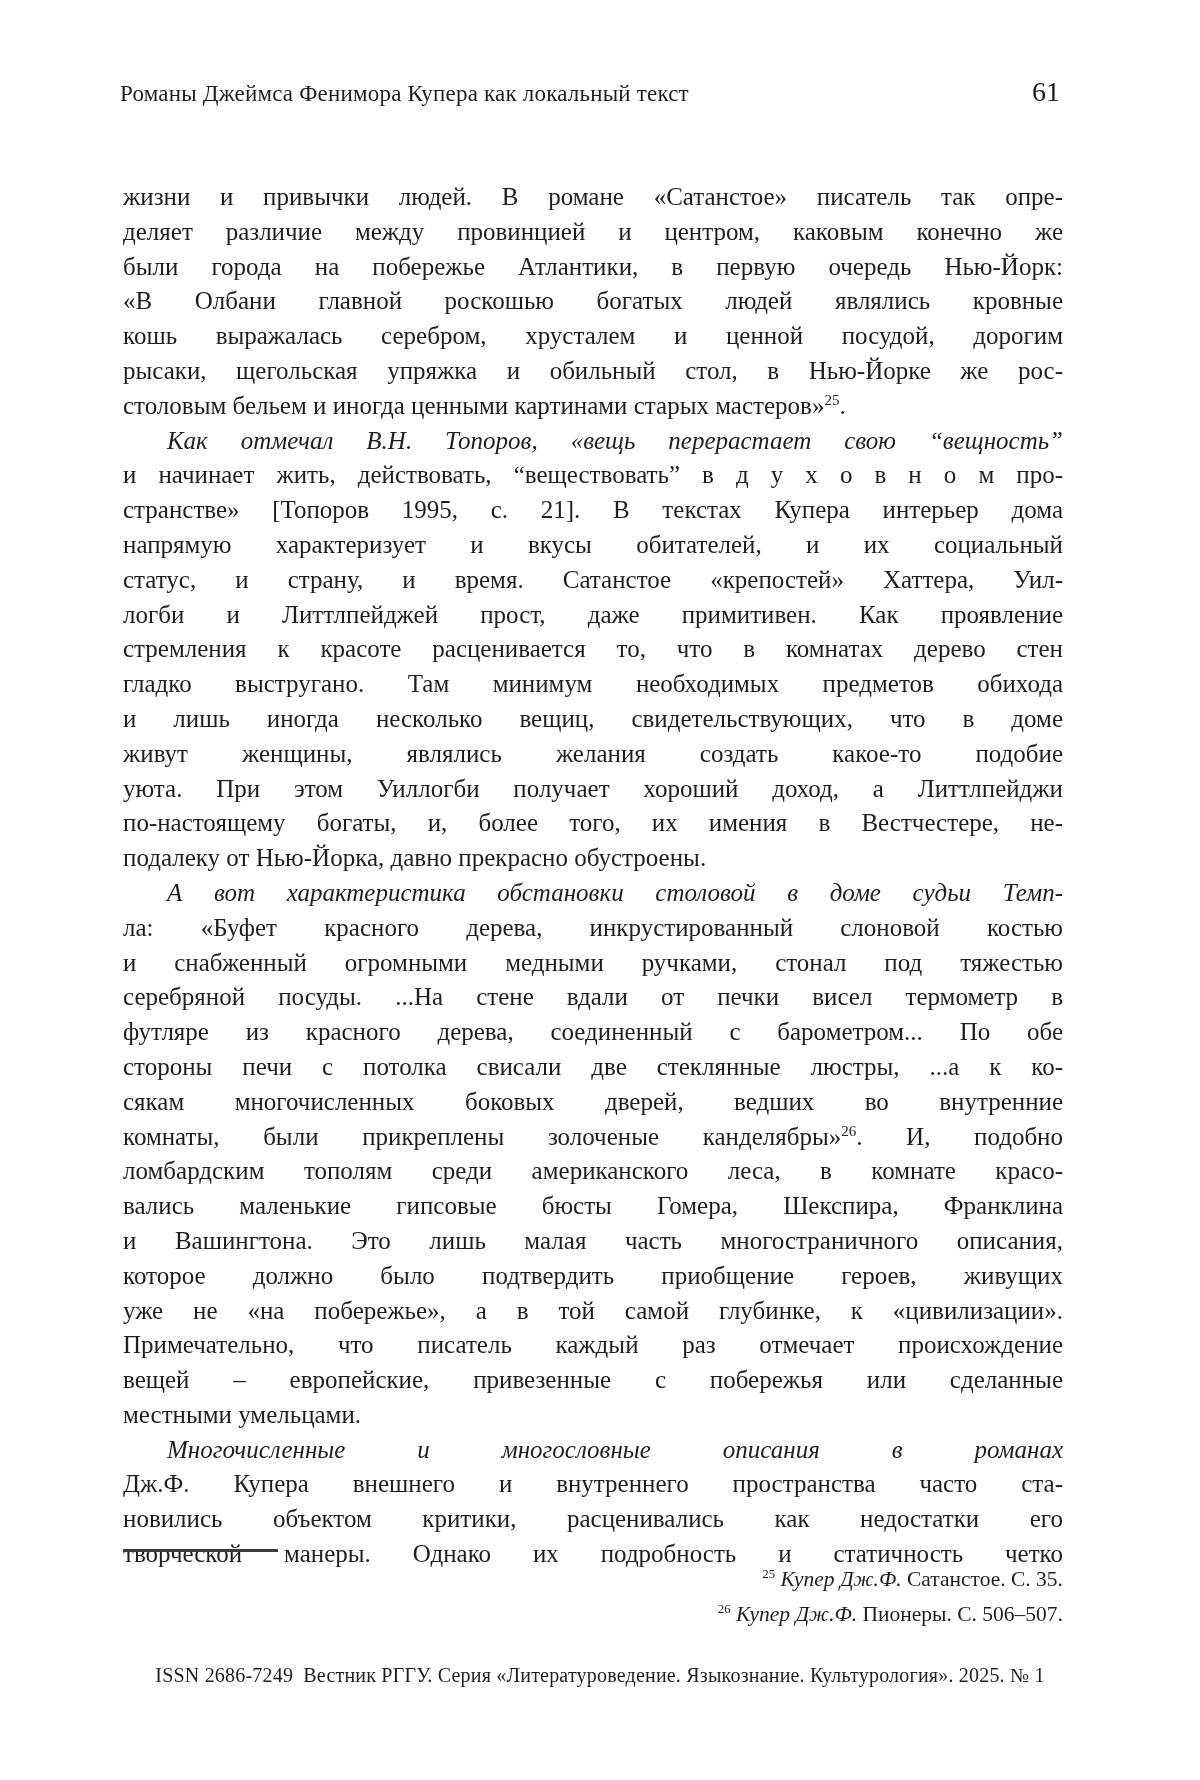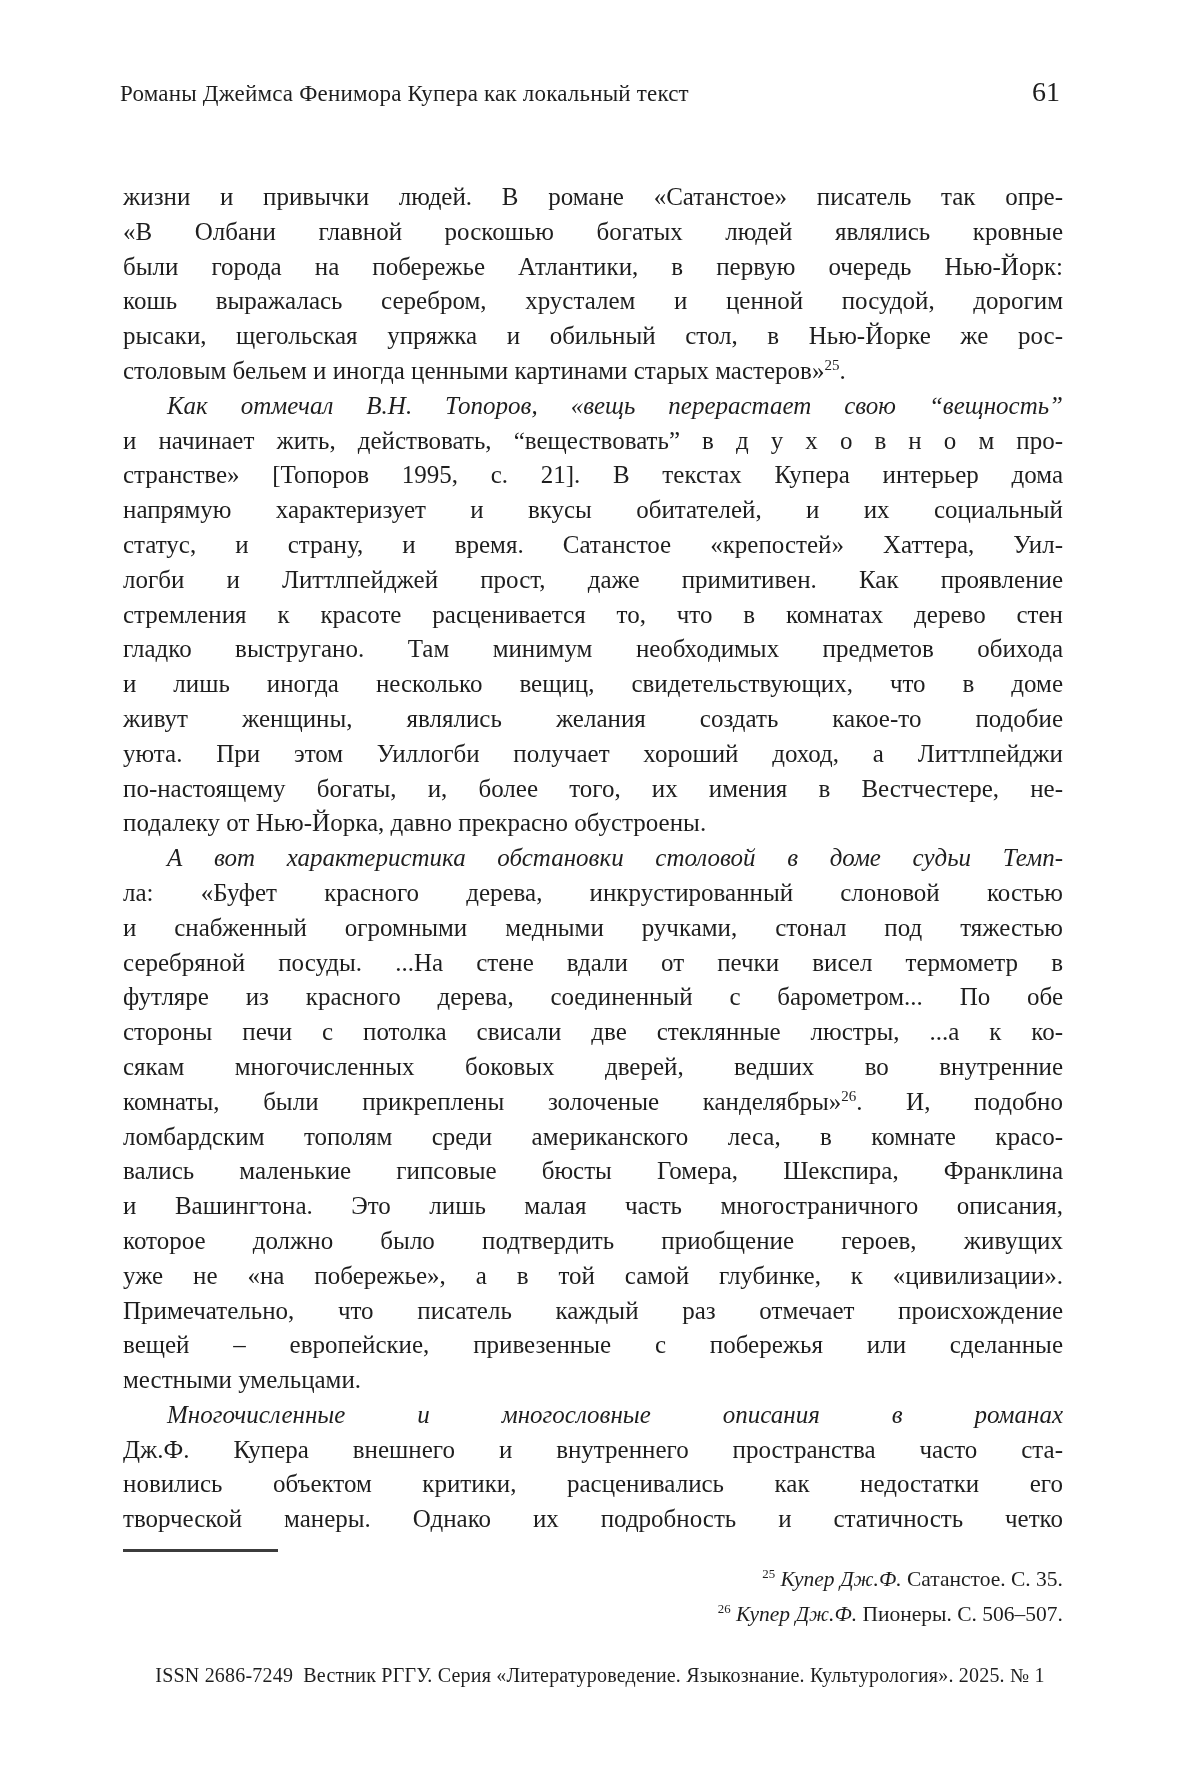--- a/index.html
+++ b/index.html
@@ -45,22 +45,23 @@
 <body>
 
 <div class="header">
   <span class="running-title">Романы Джеймса Фенимора Купера как локальный текст</span>
   <span class="page-num">61</span>
 </div>
 
 <div class="body-text">
     <div class="para">
       <div class="line">жизни и привычки людей. В романе «Сатанстое» писатель так опре-</div>
+      <div class="line">деляет различие между провинцией и центром, каковым конечно же</div>
+      <div class="line">были города на побережье Атлантики, в первую очередь Нью-Йорк:</div>
       <div class="line">«В Олбани главной роскошью богатых людей являлись кровные</div>
-      <div class="line">были города на побережье Атлантики, в первую очередь Нью-Йорк:</div>
       <div class="line">кошь выражалась серебром, хрусталем и ценной посудой, дорогим</div>
       <div class="line">рысаки, щегольская упряжка и обильный стол, в Нью-Йорке же рос-</div>
       <div class="line last"><span>столовым бельем и иногда ценными картинами старых мастеров»</span><sup class="fnref">25</sup><span>.</span></div>
     </div>
     <div class="para indent">
       <div class="line">Как отмечал В.Н. Топоров, «вещь перерастает свою “вещность”</div>
       <div class="line">и начинает жить, действовать, “веществовать” в д у х о в н о м про-</div>
       <div class="line">странстве» [Топоров 1995, с. 21]. В текстах Купера интерьер дома</div>
       <div class="line">напрямую характеризует и вкусы обитателей, и их социальный</div>
       <div class="line">статус, и страну, и время. Сатанстое «крепостей» Хаттера, Уил-</div>

